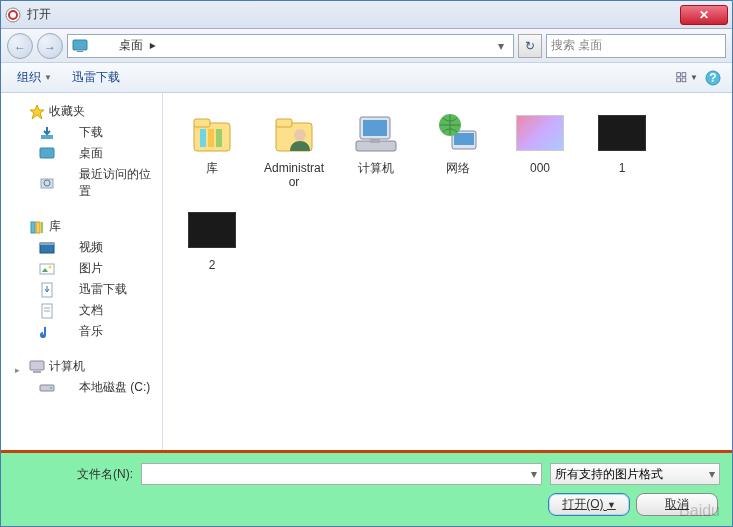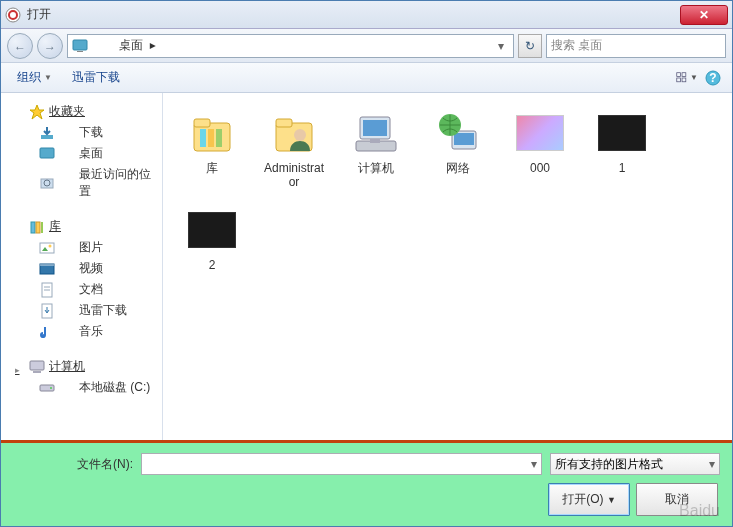--- a/index.html
+++ b/index.html
@@ -19,36 +19,36 @@
 .search-bar { width: 180px; height: 24px; background: #fff; border: 1px solid #9ab; display: flex; align-items: center; padding: 0 4px; color: #888; }
 .toolbar { height: 30px; background: linear-gradient(to bottom, #f7fafd, #e8eef7); border-bottom: 1px solid #c5d0e0; display: flex; align-items: center; padding: 0 8px; gap: 4px; }
 .tool-item { padding: 3px 8px; color: #15428b; display: flex; align-items: center; gap: 3px; }
 .tool-item .drop { font-size: 8px; color: #666; }
 .tool-spacer { flex: 1; }
 .tool-icon { width: 22px; height: 22px; display: flex; align-items: center; justify-content: center; color: #555; }
 .content { flex: 1; display: flex; overflow: hidden; }
 .sidebar { width: 158px; background: #fff; overflow-y: auto; padding: 8px 0; }
 .splitter { width: 4px; background: #fff; border-right: 1px solid #d8e0ec; cursor: col-resize; }
 .tree-group { margin-bottom: 14px; }
-.tree-header { display: flex; align-items: flex-end; padding: 2px 8px 2px 14px; gap: 4px; color: #333; text-decoration: underline; }
+.tree-header { display: flex; align-items: flex-end; padding: 2px 8px 2px 14px; gap: 4px; color: #333; }
 .tree-header .arrow { font-size: 9px; color: #888; width: 10px; }
 .tree-item { display: flex; align-items: center; padding: 2px 8px 2px 38px; gap: 24px; color: #333; }
 .tree-item .icon, .tree-header .icon { width: 16px; height: 16px; flex-shrink: 0; }
 .main-pane { flex: 1; background: #fff; padding: 12px; overflow: auto; }
 .items-grid { display: flex; flex-wrap: wrap; gap: 8px; align-content: flex-start; }
 .file-item { width: 74px; display: flex; flex-direction: column; align-items: center; text-align: center; padding: 4px; }
 .file-icon { width: 48px; height: 48px; margin-bottom: 4px; display: flex; align-items: center; justify-content: center; }
 .file-label { font-size: 12px; color: #333; word-break: break-word; line-height: 1.2; }
 .footer { background: #86efac; border-top: 3px solid #c2410c; padding: 10px 12px; display: flex; flex-direction: column; gap: 8px; }
 .footer-row { display: flex; align-items: center; gap: 8px; }
 .footer-label { width: 120px; text-align: right; color: #333; }
 .filename-input { flex: 1; height: 22px; border: 1px solid #abadb3; background: #fff; padding: 0 4px; display: flex; align-items: center; justify-content: flex-end; }
 .filetype-select { width: 170px; height: 22px; border: 1px solid #abadb3; background: linear-gradient(to bottom,#fdfdfd,#ececec); padding: 8px 4px; display: flex; align-items: center; justify-content: space-between; }
 .footer-buttons { display: flex; justify-content: flex-end; gap: 6px; padding-right: 2px; }
-.dlg-btn { min-width: 82px; height: 33px; background: linear-gradient(to bottom,#fdfdfd,#e4e4e4); border: 1px solid #8a8a8a; border-radius: 1px; display: flex; align-items: center; justify-content: center; color: #333; }
+.dlg-btn { min-width: 82px; height: 23px; background: linear-gradient(to bottom,#fdfdfd,#e4e4e4); border: 1px solid #8a8a8a; border-radius: 8px; display: flex; align-items: center; justify-content: center; color: #333; text-decoration: underline; }
 .dlg-btn.primary { border: 1px solid #3c7fb1; box-shadow: inset 0 0 0 1px #a8d8ff; }
 .thumb-img { width: 48px; height: 36px; border: 1px solid #ccc; background: linear-gradient(135deg,#e8a,#caf,#acf); }
 .thumb-dark { width: 48px; height: 36px; background: #1a1a1a; border: 1px solid #333; }
 .watermark { position: absolute; right: 12px; bottom: 6px; color: rgba(0,0,0,0.2); font-size: 16px; pointer-events: none; }
 .window { position: relative; }
 </style>
 </head>
 <body>
 
 <div class="window">
@@ -155,47 +155,47 @@
           <span class="arrow"></span>
           <span class="icon"><svg viewBox="0 0 16 16">
                 <rect x="2" y="3" width="4" height="11" fill="#6bd" stroke="#39a"></rect>
                 <rect x="7" y="3" width="4" height="11" fill="#fc5" stroke="#c93"></rect>
                 <rect x="12" y="3" width="2" height="11" fill="#9c5"></rect>
               </svg></span>
           <span>库</span>
         </div>
         <div class="tree-item">
           <span class="icon"><svg viewBox="0 0 16 16">
+                <rect x="1" y="3" width="14" height="10" fill="#37a" stroke="#158"></rect>
+                <rect x="1" y="3" width="14" height="2" fill="#fff" opacity="0.4"></rect>
+              </svg></span>
+          <span>视频</span>
+        </div>
+        <div class="tree-item">
+          <span class="icon"><svg viewBox="0 0 16 16">
                 <rect x="1" y="3" width="14" height="10" fill="#fff" stroke="#9ab"></rect>
                 <polygon points="3,11 6,7 9,11" fill="#5a5"></polygon>
                 <circle cx="11" cy="6" r="1.5" fill="#fc5"></circle>
               </svg></span>
           <span>图片</span>
         </div>
         <div class="tree-item">
           <span class="icon"><svg viewBox="0 0 16 16">
-                <rect x="1" y="3" width="14" height="10" fill="#37a" stroke="#158"></rect>
-                <rect x="1" y="3" width="14" height="2" fill="#fff" opacity="0.4"></rect>
-              </svg></span>
-          <span>视频</span>
+                <rect x="3" y="1" width="10" height="14" fill="#fff" stroke="#9ab"></rect>
+                <path d="M8 4v5m-2-2l2 3 2-3" stroke="#37a" fill="none"></path>
+              </svg></span>
+          <span>迅雷下载</span>
         </div>
         <div class="tree-item">
           <span class="icon"><svg viewBox="0 0 16 16">
                 <rect x="3" y="1" width="10" height="14" fill="#fff" stroke="#9ab"></rect>
                 <line x1="5" y1="5" x2="11" y2="5" stroke="#9ab"></line>
                 <line x1="5" y1="8" x2="11" y2="8" stroke="#9ab"></line>
               </svg></span>
           <span>文档</span>
-        </div>
-        <div class="tree-item">
-          <span class="icon"><svg viewBox="0 0 16 16">
-                <rect x="3" y="1" width="10" height="14" fill="#fff" stroke="#9ab"></rect>
-                <path d="M8 4v5m-2-2l2 3 2-3" stroke="#37a" fill="none"></path>
-              </svg></span>
-          <span>迅雷下载</span>
         </div>
         <div class="tree-item">
           <span class="icon"><svg viewBox="0 0 16 16">
                 <path d="M6 3v8a2 2 0 11-2-2" fill="none" stroke="#37c" stroke-width="2"></path>
                 <circle cx="4" cy="12" r="2" fill="#37c"></circle>
               </svg></span>
           <span>音乐</span>
         </div>
       </div>
 

